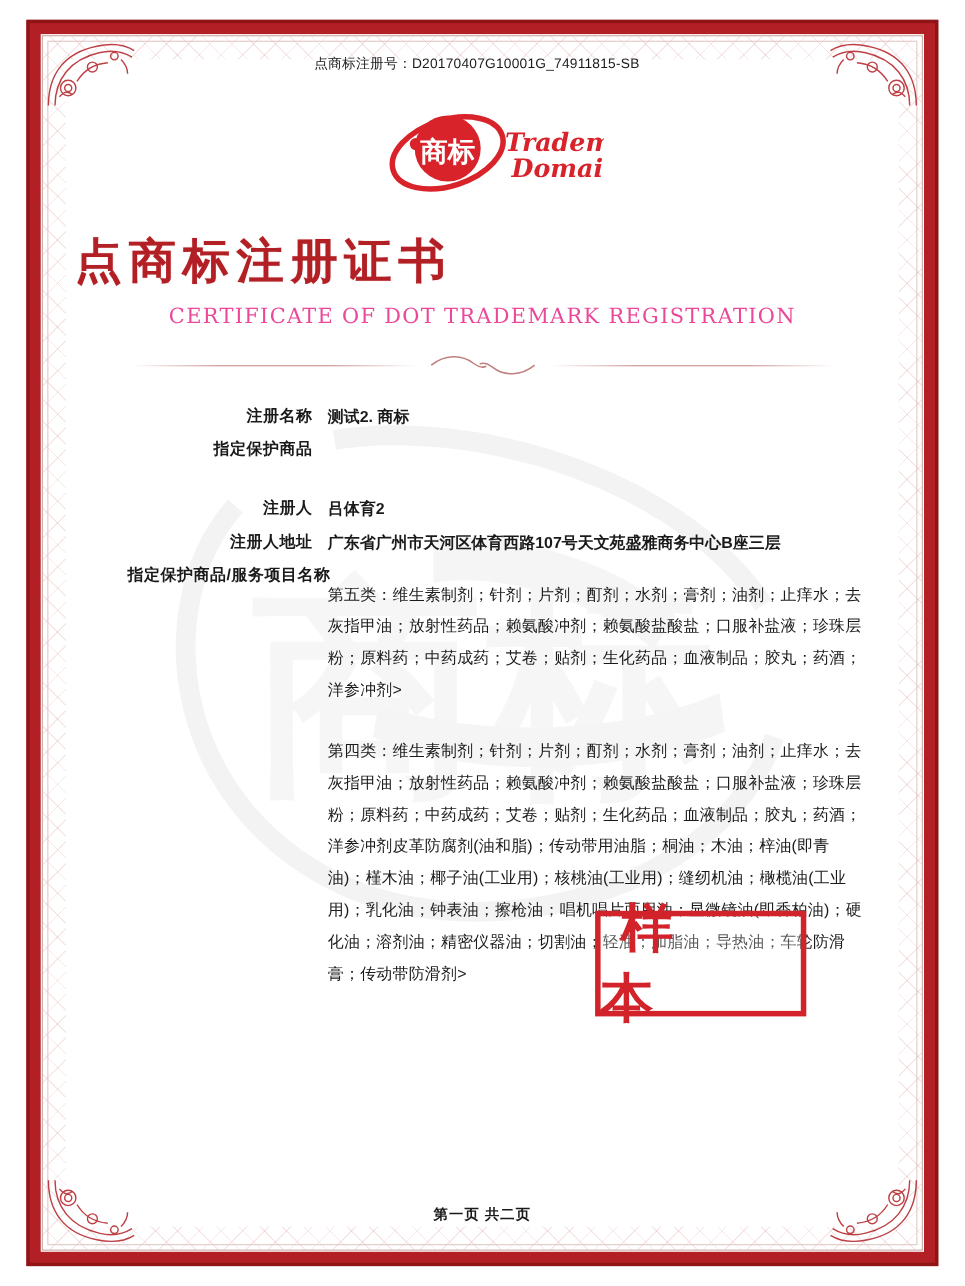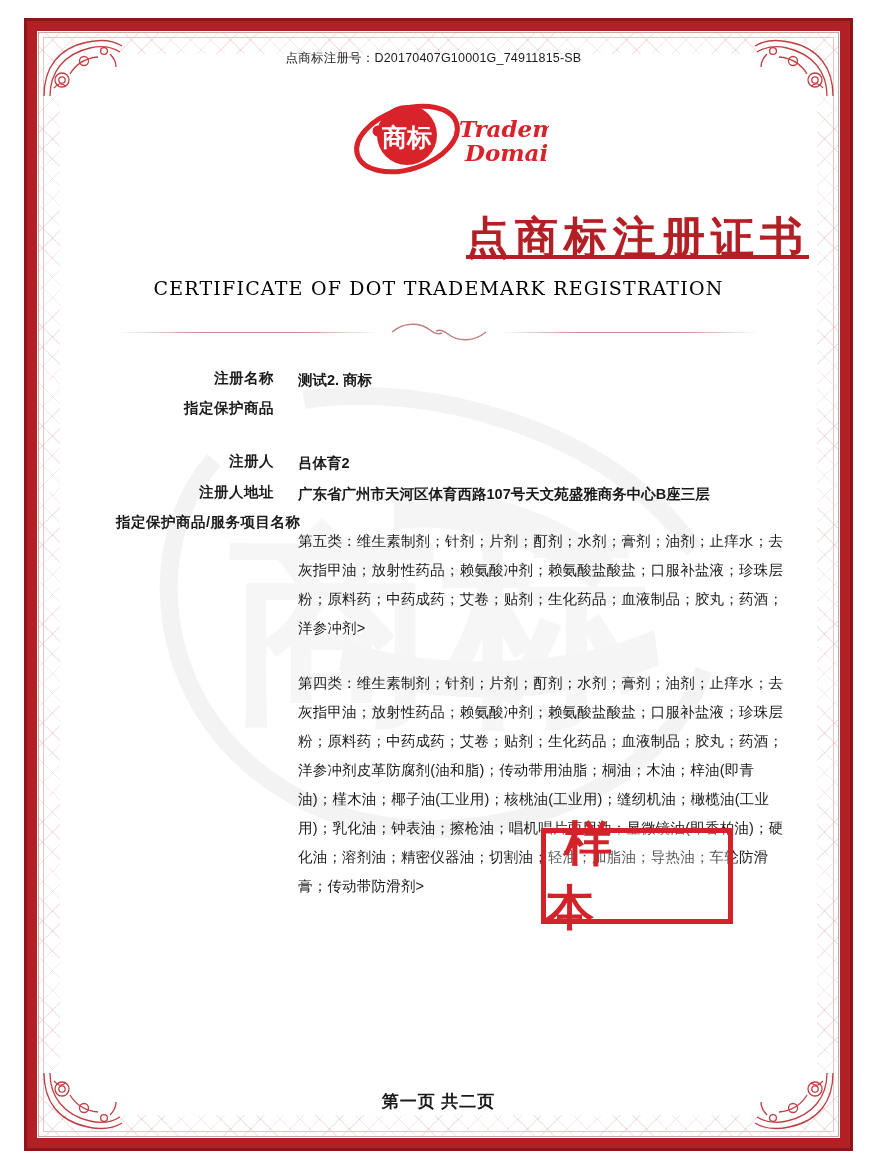--- a/index.html
+++ b/index.html
@@ -113,33 +113,32 @@
     align-items: center;
   }
   .logo {
     position: relative;
     width: 220px; height: 98px;
   }
   .logo svg { width: 100%; height: 100%; display:block; }
 
   .title-cn {
     margin-top: 16px;
-    text-align: right;
+    text-align: left;
     color: #b21f24;
     font-family: "DejaVu Serif", "Liberation Serif", serif;
     font-weight: bold;
     font-size: 43px;
     letter-spacing: 6px;
     text-shadow: 0 0 1px rgba(178,31,36,.4);
-    text-decoration: underline;
   }
   .title-en {
     margin-top: 10px;
     text-align: center;
-    color: #000000;
+    color: #ec4899;
     font-family: "DejaVu Serif", "Liberation Serif", serif;
     font-size: 19px;
     letter-spacing: 1.2px;
   }
 
   .divider {
     margin: 22px auto 0;
     width: 640px;
     height: 22px;
     position: relative;
@@ -170,21 +169,21 @@
   }
   .row {
     display: flex;
     align-items: flex-start;
     margin-bottom: 8px;
   }
   .row .label {
     width: 182px;
     flex: 0 0 182px;
     text-align: right;
-    padding-right: 24px;
+    padding-right: 14px;
     font-size: 14.5px;
     font-weight: bold;
     color: #1a1a1a;
     letter-spacing: .5px;
     white-space: nowrap;
   }
   .row .value {
     flex: 1 1 auto;
     font-size: 14.5px;
     color: #1a1a1a;
@@ -224,21 +223,21 @@
     text-indent: 18px;
     background: rgba(255,255,255,.25);
   }
 
   
   .footer {
     position: absolute;
     left: 0; right: 0;
     bottom: 12px;
     text-align: center;
-    font-size: 17px;
+    font-size: 13px;
     font-weight: bold;
     letter-spacing: 1px;
     color: #1a1a1a;
   }
 </style>
 </head>
 <body>
 
 <div class="page">
 

